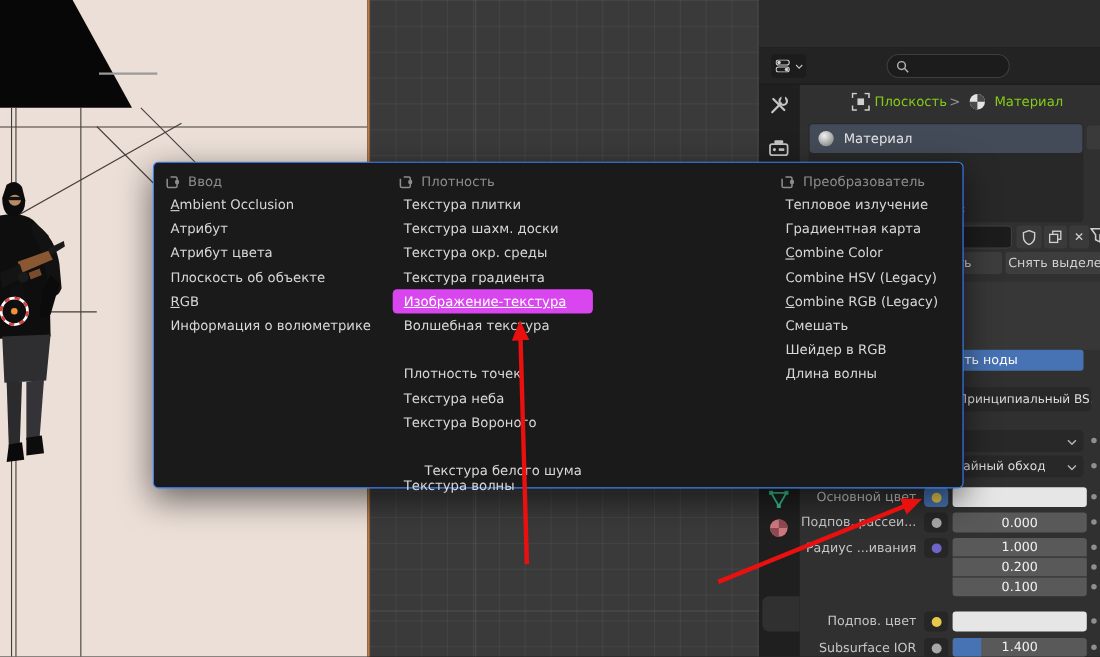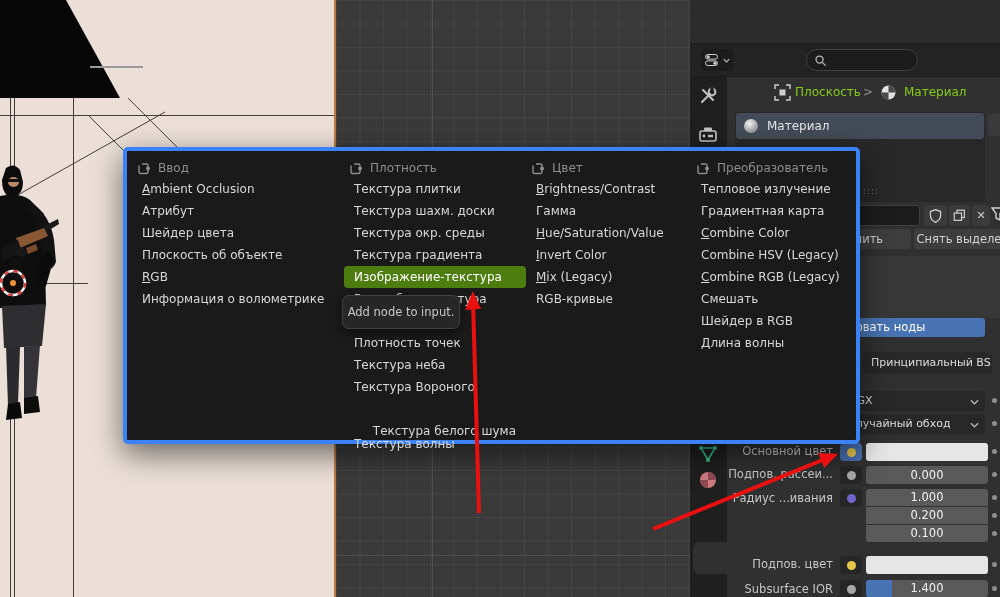--- a/index.html
+++ b/index.html
@@ -59,27 +59,27 @@
   .swatch{position:absolute;left:176px;width:122px;height:18px;background:#e6e6e6;border-radius:3px;}
   .vfield{position:absolute;left:176px;width:122px;background:#595959;border-radius:3px;color:#f2f2f2;
           font-size:11.5px;text-align:center;}
   .slider{position:absolute;left:176px;width:122px;height:17px;background:#595959;border-radius:3px;overflow:hidden;
           color:#f2f2f2;font-size:11.5px;text-align:center;line-height:17px;}
   .slider .fill{position:absolute;left:0;top:0;width:26px;height:100%;background:#4772b3;}
   .slider .txt{position:relative;}
   .deco-dot{position:absolute;left:302px;width:5px;height:5px;border-radius:50%;background:#8f8f8f;}
 
   
-  .menu{position:absolute;left:123px;top:147px;width:737px;height:297px;background:#1a1a1a;
-        border:4px solid #3b82f6;border-radius:5px;z-index:10;box-shadow:0 10px 30px rgba(0,0,0,.55);}
+  .menu{position:absolute;left:139px;top:147px;width:737px;height:297px;background:#1a1a1a;
+        border:1px solid #3b82f6;border-radius:5px;z-index:10;box-shadow:0 10px 30px rgba(0,0,0,.55);}
   .mcol{position:absolute;top:0;height:100%;}
   .mhead{position:absolute;left:5px;top:8px;height:18px;display:flex;align-items:center;gap:8px;color:#8d8d8d;}
   .mi{position:absolute;left:0;right:0;height:22px;line-height:22px;padding:0 10px;border-radius:4px;
       color:#d8d8d8;white-space:nowrap;overflow:hidden;}
-  .mi.hl{background:#4d7c0f;color:#fff;}
+  .mi.hl{background:#d946ef;color:#fff;text-decoration:underline;}
   .mi.u1::first-letter{text-decoration:underline;}
 
   .tooltip{position:absolute;left:342px;top:295px;width:118px;height:34px;background:#262626;
            border:1px solid #414141;border-radius:7px;z-index:15;color:#c7c7c7;font-size:11.5px;
            display:flex;align-items:center;justify-content:center;box-shadow:0 4px 10px rgba(0,0,0,.4);}
 
   .arrows{position:absolute;left:0;top:0;width:1000px;height:597px;z-index:30;pointer-events:none;}
 </style>
 </head>
 <body>
@@ -322,21 +322,21 @@
       <div class="mhead">
         <svg width="13" height="13" viewBox="0 0 13 13">
           <path d="M2,3.5 V10 a1.5,1.5 0 0 0 1.5,1.5 H9.5 A1.5,1.5 0 0 0 11,10 V3.5 A1.5,1.5 0 0 0 9.5,2 H5" fill="none" stroke="#8d8d8d" stroke-width="1.4"></path>
           <circle cx="11" cy="6.5" r="2" fill="#8d8d8d"></circle>
         </svg>
         <span>Ввод</span>
       </div>
       <div>
           <div class="mi u1" style="top: 27px;">Ambient Occlusion</div>
           <div class="mi" style="top: 49px;">Атрибут</div>
-          <div class="mi" style="top: 71px;">Шейдер цвета</div>
+          <div class="mi" style="top: 71px;">Атрибут цвета</div>
           <div class="mi" style="top: 93px;">Плоскость об объекте</div>
           <div class="mi u1" style="top: 115px;">RGB</div>
           <div class="mi" style="top: 137px;">Информация о волюметрике</div>
         </div>
     </div>
     <div class="mcol" style="left:217px;width:182px;">
       <div class="mhead">
         <svg width="13" height="13" viewBox="0 0 13 13">
           <path d="M2,3.5 V10 a1.5,1.5 0 0 0 1.5,1.5 H9.5 A1.5,1.5 0 0 0 11,10 V3.5 A1.5,1.5 0 0 0 9.5,2 H5" fill="none" stroke="#8d8d8d" stroke-width="1.4"></path>
           <circle cx="11" cy="6.5" r="2" fill="#8d8d8d"></circle>
@@ -350,37 +350,20 @@
           <div class="mi" style="top: 93px;">Текстура градиента</div>
           <div class="mi hl" style="top: 115px;">Изображение-текстура</div>
           <div class="mi" style="top: 137px;">Волшебная текстура</div>
           <div class="mi" style="top: 181px;">Плотность точек</div>
           <div class="mi" style="top: 203px;">Текстура неба</div>
           <div class="mi" style="top: 225px;">Текстура Вороного</div>
           <div class="mi" style="top: 247px; margin-top: 35px;">Текстура волны</div>
           <div class="mi" style="top: 269px; text-align: right;">Текстура белого шума</div>
         </div>
     </div>
-    <div class="mcol" style="left:399px;width:160px;">
-      <div class="mhead">
-        <svg width="13" height="13" viewBox="0 0 13 13">
-          <path d="M2,3.5 V10 a1.5,1.5 0 0 0 1.5,1.5 H9.5 A1.5,1.5 0 0 0 11,10 V3.5 A1.5,1.5 0 0 0 9.5,2 H5" fill="none" stroke="#8d8d8d" stroke-width="1.4"></path>
-          <circle cx="11" cy="6.5" r="2" fill="#8d8d8d"></circle>
-        </svg>
-        <span>Цвет</span>
-      </div>
-      <div>
-          <div class="mi u1" style="top: 27px;">Brightness/Contrast</div>
-          <div class="mi" style="top: 49px;">Гамма</div>
-          <div class="mi u1" style="top: 71px;">Hue/Saturation/Value</div>
-          <div class="mi u1" style="top: 93px;">Invert Color</div>
-          <div class="mi u1" style="top: 115px;">Mix (Legacy)</div>
-          <div class="mi" style="top: 137px;">RGB-кривые</div>
-        </div>
-    </div>
     <div class="mcol" style="left:564px;width:168px;">
       <div class="mhead">
         <svg width="13" height="13" viewBox="0 0 13 13">
           <path d="M2,3.5 V10 a1.5,1.5 0 0 0 1.5,1.5 H9.5 A1.5,1.5 0 0 0 11,10 V3.5 A1.5,1.5 0 0 0 9.5,2 H5" fill="none" stroke="#8d8d8d" stroke-width="1.4"></path>
           <circle cx="11" cy="6.5" r="2" fill="#8d8d8d"></circle>
         </svg>
         <span>Преобразователь</span>
       </div>
       <div>
           <div class="mi" style="top: 27px;">Тепловое излучение</div>
@@ -388,23 +371,20 @@
           <div class="mi u1" style="top: 71px;">Combine Color</div>
           <div class="mi" style="top: 93px;">Combine HSV (Legacy)</div>
           <div class="mi u1" style="top: 115px;">Combine RGB (Legacy)</div>
           <div class="mi" style="top: 137px;">Смешать</div>
           <div class="mi" style="top: 159px;">Шейдер в RGB</div>
           <div class="mi" style="top: 181px;">Длина волны</div>
         </div>
     </div>
   </div>
 
-  <div class="tooltip">
-    <span>Add node to input.</span>
-  </div>
 
   <svg class="arrows">
     <defs>
       <marker id="ah" markerWidth="6" markerHeight="5" refX="2.4" refY="2" orient="auto">
         <path d="M0,0 L4.6,2 L0,4 Z" fill="#ea1010"></path>
       </marker>
     </defs>
     <line x1="479" y1="513" x2="473" y2="300" stroke="#ea1010" stroke-width="4" marker-end="url(#ah)"></line>
     <line x1="653" y1="529" x2="830" y2="457" stroke="#ea1010" stroke-width="4" marker-end="url(#ah)"></line>
   </svg>

